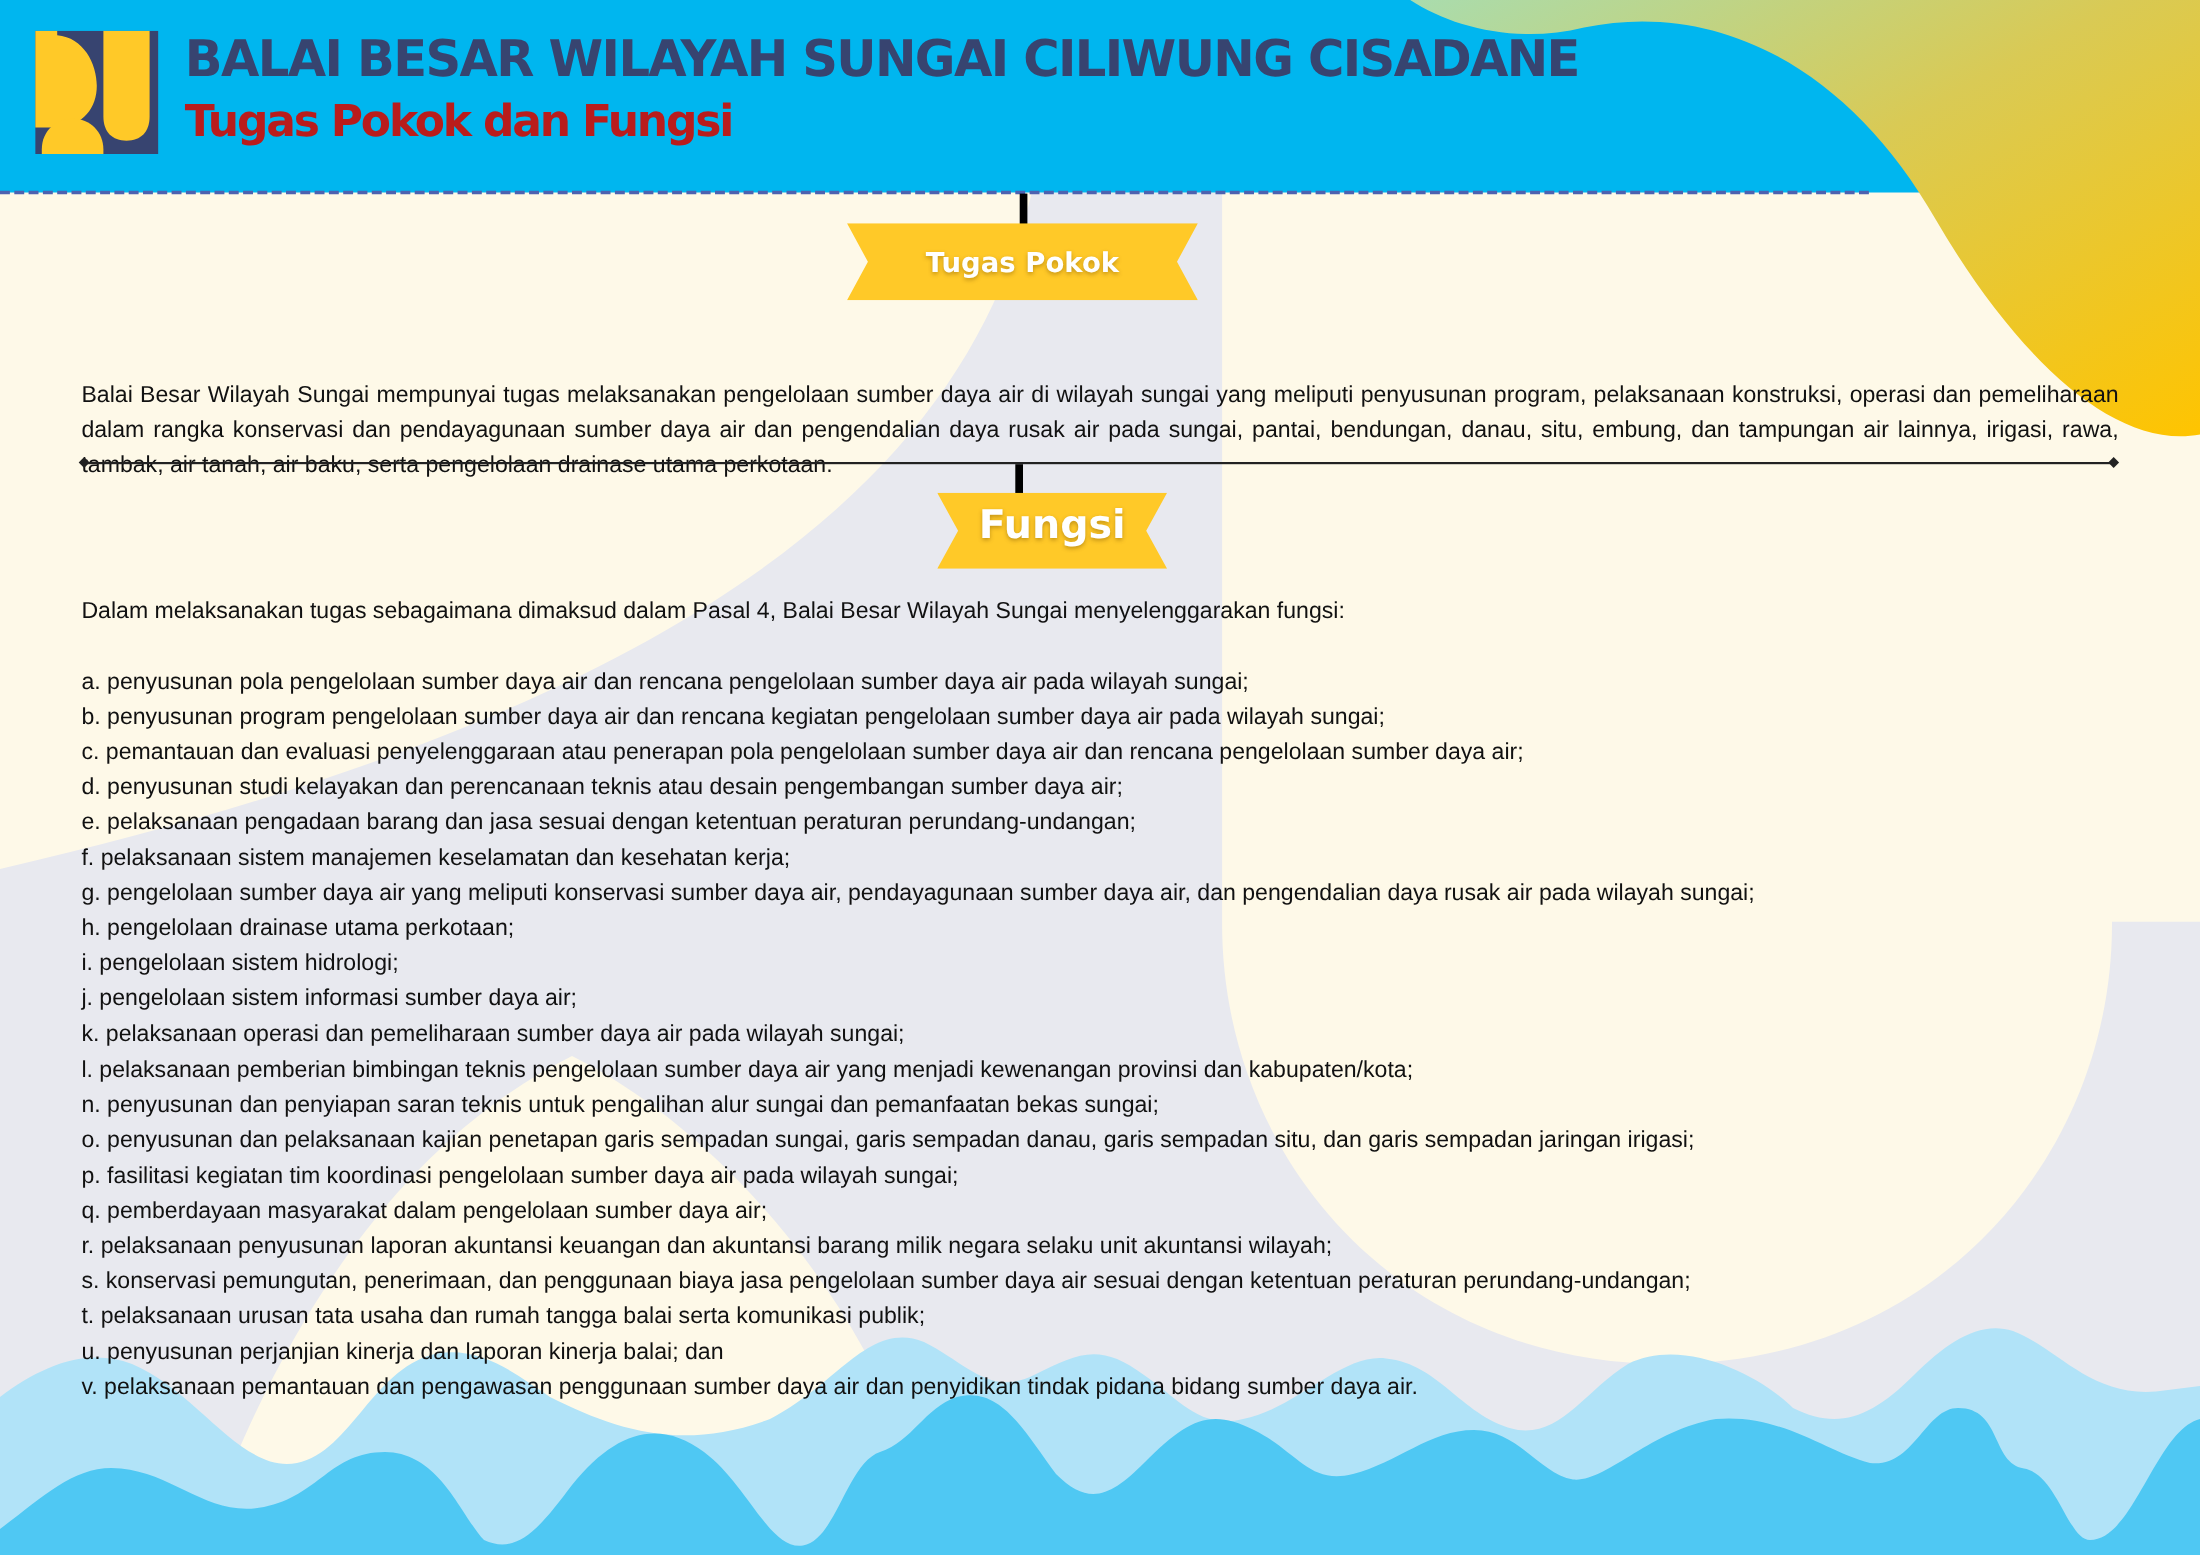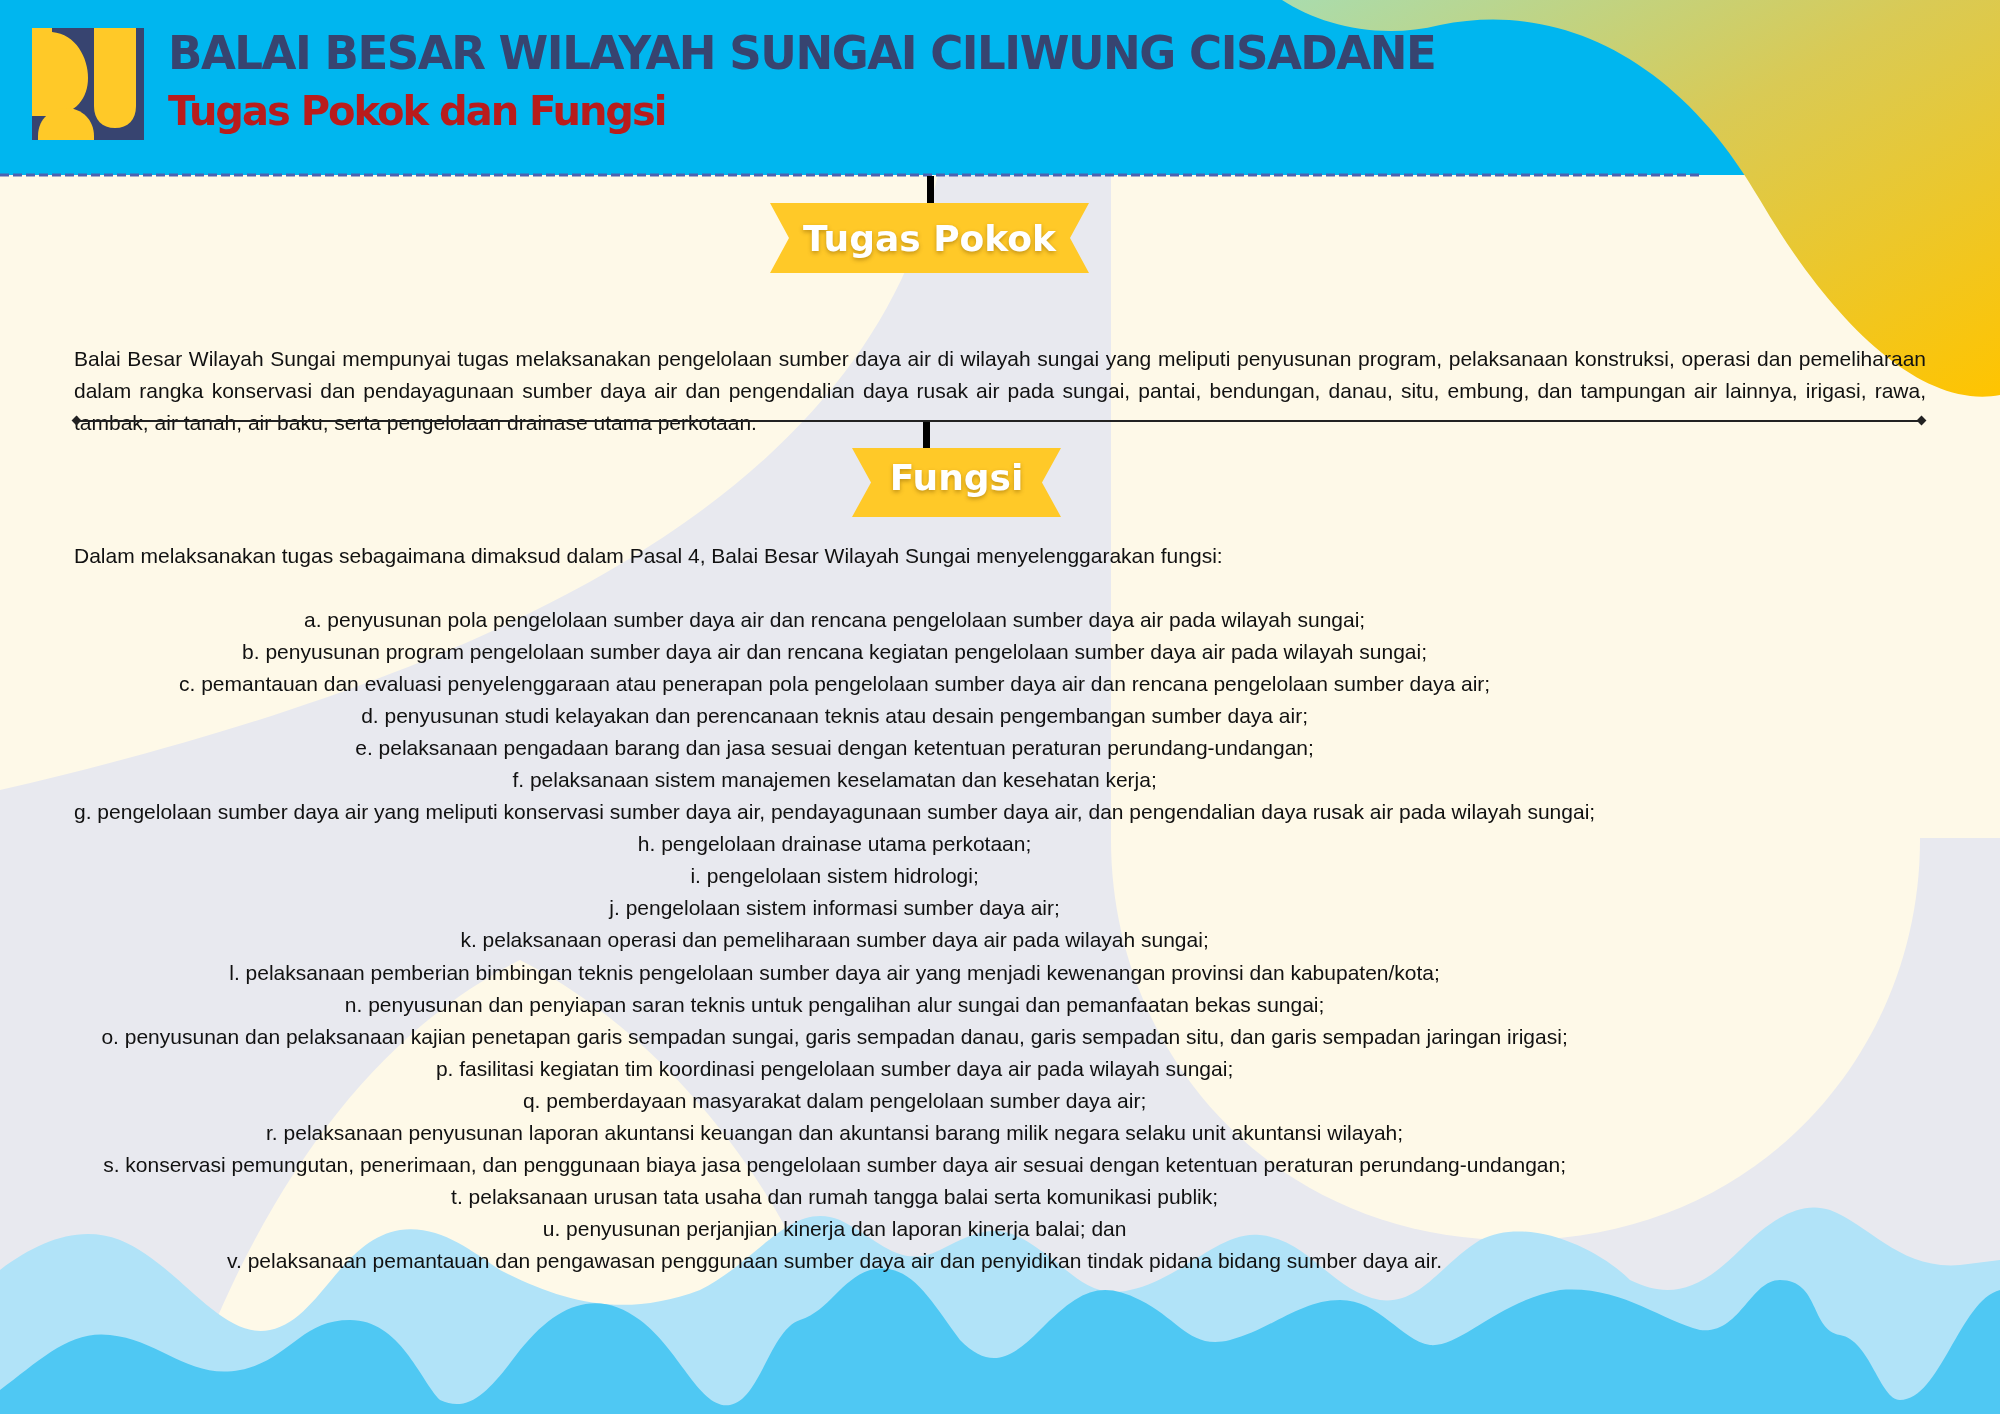--- a/index.html
+++ b/index.html
@@ -9,21 +9,21 @@
   .header-sub { position:absolute; left:168px; top:88px; font-family:"DejaVu Sans", sans-serif; font-weight:bold; font-size:40px; color:#b91c1c; letter-spacing:-2px; white-space:nowrap; }
   .logo { position:absolute; left:32px; top:28px; width:112px; height:112px; }
   .vline { position:absolute; width:7px; background:#000; }
   .banner { position:absolute; }
   .banner svg { position:absolute; left:0; top:0; }
   .banner-label { position:absolute; left:0; top:0; width:100%; height:100%; display:flex; align-items:center; justify-content:center; font-family:"DejaVu Sans", sans-serif; font-weight:bold; color:#FFFFFF; text-shadow:0 2px 4px rgba(120,80,0,0.45); white-space:nowrap; }
   .para { position:absolute; left:74px; width:1852px; top:296px; font-size:21px; line-height:32px; color:#111; text-align:justify; text-align-last:left;margin-top:47px; }
   .divider { position:absolute; left:76px; top:420px; width:1847px; height:2px; background:#222; }
   .dot { position:absolute; width:7px; height:7px; background:#222; transform:rotate(45deg); top:417px; }
   .intro { position:absolute; left:74px; top:540px; font-size:21px; line-height:32px; color:#111; white-space:nowrap; }
-  .list { position:absolute; left:74px; top:604px; margin:0; padding:0; list-style:none;text-align:center; }
+  .list { position:absolute; left:74px; top:604px; margin:0; padding:0; list-style:none; }
   .list li { font-size:21px; line-height:32.05px; color:#111; white-space:nowrap; }
 </style>
 </head>
 <body>
 
 <svg id="bg-svg" viewBox="0 0 2000 1414" xmlns="http://www.w3.org/2000/svg">
   <defs>
     <linearGradient id="yg" x1="0" y1="0" x2="1" y2="1">
       <stop offset="0" stop-color="#A9DCAE"></stop>
       <stop offset="0.45" stop-color="#D9CA55"></stop>
@@ -59,21 +59,21 @@
   </svg>
 </div>
 <div class="header-title">BALAI BESAR WILAYAH SUNGAI CILIWUNG CISADANE</div>
 <div class="header-sub">Tugas Pokok dan Fungsi</div>
 
 <div class="vline" style="left:927px; top:176px; height:28px;"></div>
 <div class="banner" style="left:770px; top:203px; width:319px; height:70px;">
   <svg width="319" height="70" viewBox="0 0 319 70">
       <path d="M0 0 L319 0 L300 35 L319 70 L0 70 L19 35 Z" fill="#FFC928"></path>
     </svg>
-  <div class="banner-label" style="font-size:36px;">Tugas Pokok</div>
+  <div class="banner-label" style="font-size:25px;">Tugas Pokok</div>
 </div>
 <div class="para">Balai Besar Wilayah Sungai mempunyai tugas melaksanakan pengelolaan sumber daya air di wilayah sungai yang meliputi penyusunan program, pelaksanaan konstruksi, operasi dan pemeliharaan dalam rangka konservasi dan pendayagunaan sumber daya air dan pengendalian daya rusak air pada sungai, pantai, bendungan, danau, situ, embung, dan tampungan air lainnya, irigasi, rawa, tambak, air tanah, air baku, serta pengelolaan drainase utama perkotaan.</div>
 
 <div class="divider"></div>
 <div class="dot" style="left:73px;"></div>
 <div class="dot" style="left:1918px;"></div>
 
 <div class="vline" style="left:923px; top:422px; height:27px;"></div>
 <div class="banner" style="left:852px; top:448px; width:209px; height:58px;">
   <svg width="209" height="69" viewBox="0 0 209 69">

